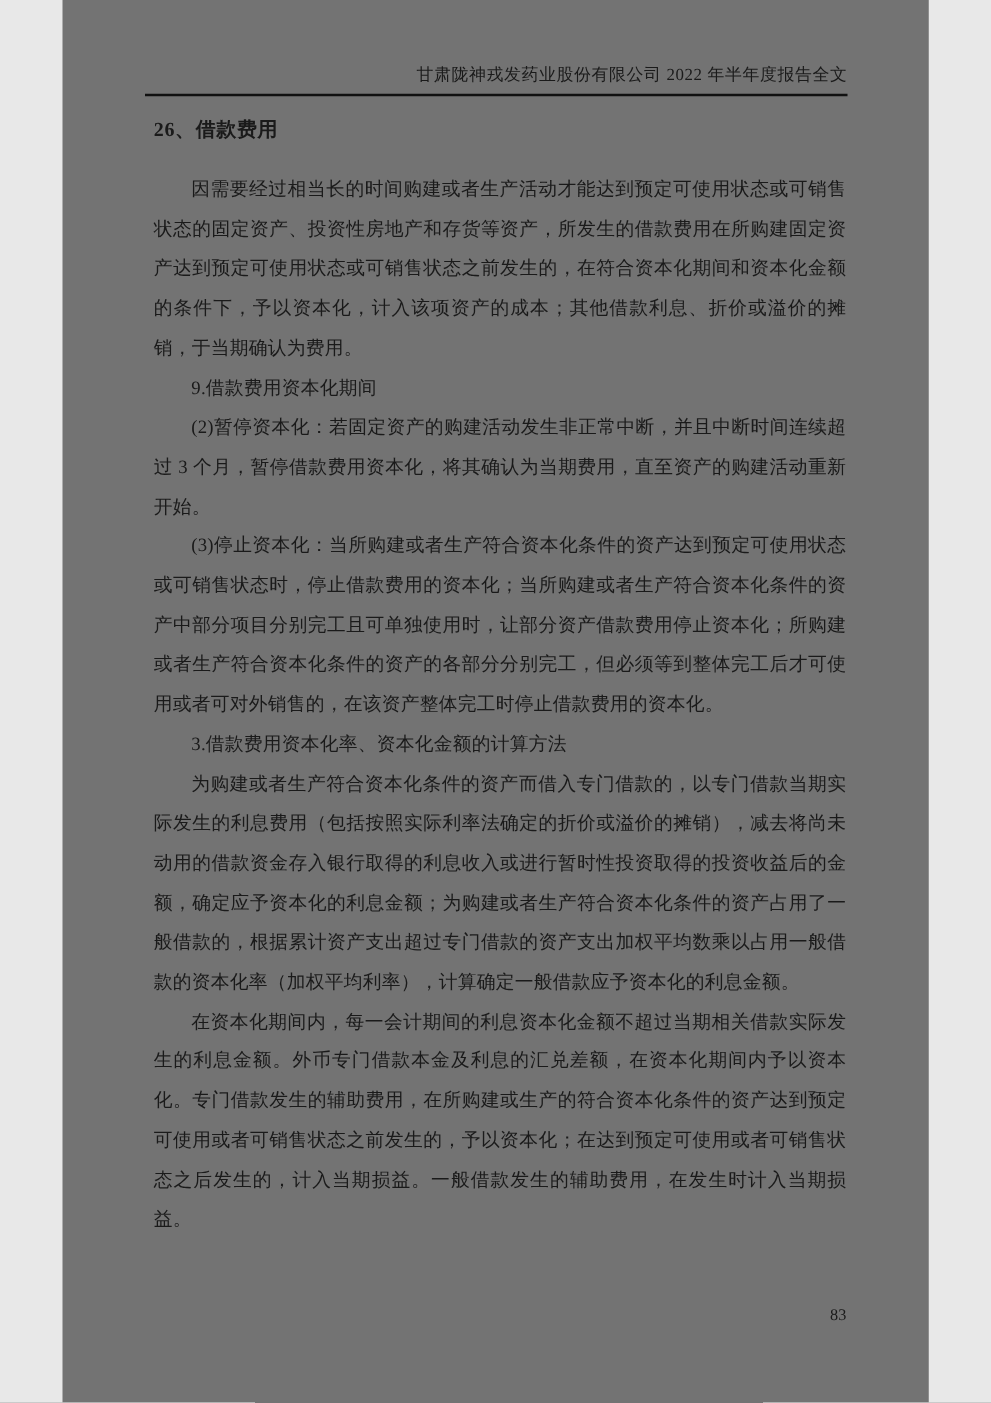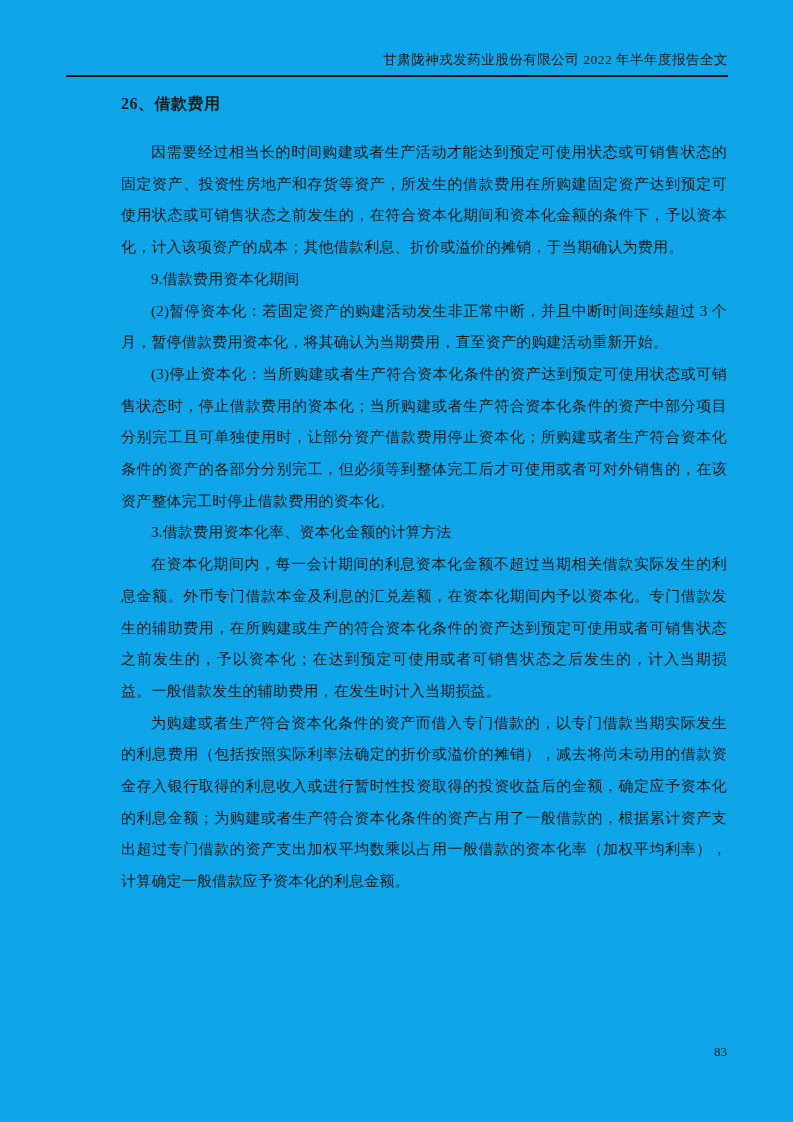--- a/index.html
+++ b/index.html
@@ -2,23 +2,23 @@
 <html><head>
 <meta charset="utf-8">
 <style>
   html, body {
     margin: 0;
     padding: 0;
     background: #e8e8e8;
   }
   .page {
     position: relative;
-    width: 793px;
+    width: 693px;
     height: 1122px;
-    background: #0ea5e9;
+    background: #737373;
     margin: 0 auto;
     overflow: hidden;
     font-family: "Liberation Serif", "DejaVu Serif", serif;
     color: #1a1a1a;
   }
   .header {
     position: absolute;
     top: 52px;
     left: 66px;
     right: 65px;
@@ -27,21 +27,20 @@
     line-height: 16px;
     padding-bottom: 7px;
     border-bottom: 2px solid #111111;
     letter-spacing: 0.5px;
   }
   .content {
     position: absolute;
     top: 94px;
     left: 73px;
     right: 66px;
-    margin-left: 48px;
   }
   .section-title {
     font-size: 16px;
     font-weight: bold;
     margin: 0 0 22px 0;
     letter-spacing: 0.5px;
   }
   .content p {
     margin: 0;
     font-size: 15px;
@@ -68,19 +67,19 @@
   </div>
 
   <div class="content">
     <h2 class="section-title">26、借款费用</h2>
 
     <p>因需要经过相当长的时间购建或者生产活动才能达到预定可使用状态或可销售状态的固定资产、投资性房地产和存货等资产，所发生的借款费用在所购建固定资产达到预定可使用状态或可销售状态之前发生的，在符合资本化期间和资本化金额的条件下，予以资本化，计入该项资产的成本；其他借款利息、折价或溢价的摊销，于当期确认为费用。</p>
     <p>9.借款费用资本化期间</p>
     <p>(2)暂停资本化：若固定资产的购建活动发生非正常中断，并且中断时间连续超过 3 个月，暂停借款费用资本化，将其确认为当期费用，直至资产的购建活动重新开始。</p>
     <p>(3)停止资本化：当所购建或者生产符合资本化条件的资产达到预定可使用状态或可销售状态时，停止借款费用的资本化；当所购建或者生产符合资本化条件的资产中部分项目分别完工且可单独使用时，让部分资产借款费用停止资本化；所购建或者生产符合资本化条件的资产的各部分分别完工，但必须等到整体完工后才可使用或者可对外销售的，在该资产整体完工时停止借款费用的资本化。</p>
     <p>3.借款费用资本化率、资本化金额的计算方法</p>
+    <p>为购建或者生产符合资本化条件的资产而借入专门借款的，以专门借款当期实际发生的利息费用（包括按照实际利率法确定的折价或溢价的摊销），减去将尚未动用的借款资金存入银行取得的利息收入或进行暂时性投资取得的投资收益后的金额，确定应予资本化的利息金额；为购建或者生产符合资本化条件的资产占用了一般借款的，根据累计资产支出超过专门借款的资产支出加权平均数乘以占用一般借款的资本化率（加权平均利率），计算确定一般借款应予资本化的利息金额。</p>
     <p>在资本化期间内，每一会计期间的利息资本化金额不超过当期相关借款实际发生的利息金额。外币专门借款本金及利息的汇兑差额，在资本化期间内予以资本化。专门借款发生的辅助费用，在所购建或生产的符合资本化条件的资产达到预定可使用或者可销售状态之前发生的，予以资本化；在达到预定可使用或者可销售状态之后发生的，计入当期损益。一般借款发生的辅助费用，在发生时计入当期损益。</p>
-    <p>为购建或者生产符合资本化条件的资产而借入专门借款的，以专门借款当期实际发生的利息费用（包括按照实际利率法确定的折价或溢价的摊销），减去将尚未动用的借款资金存入银行取得的利息收入或进行暂时性投资取得的投资收益后的金额，确定应予资本化的利息金额；为购建或者生产符合资本化条件的资产占用了一般借款的，根据累计资产支出超过专门借款的资产支出加权平均数乘以占用一般借款的资本化率（加权平均利率），计算确定一般借款应予资本化的利息金额。</p>
   </div>
 
   <div class="page-number">83</div>
 
 </div>
 
 </body></html>

